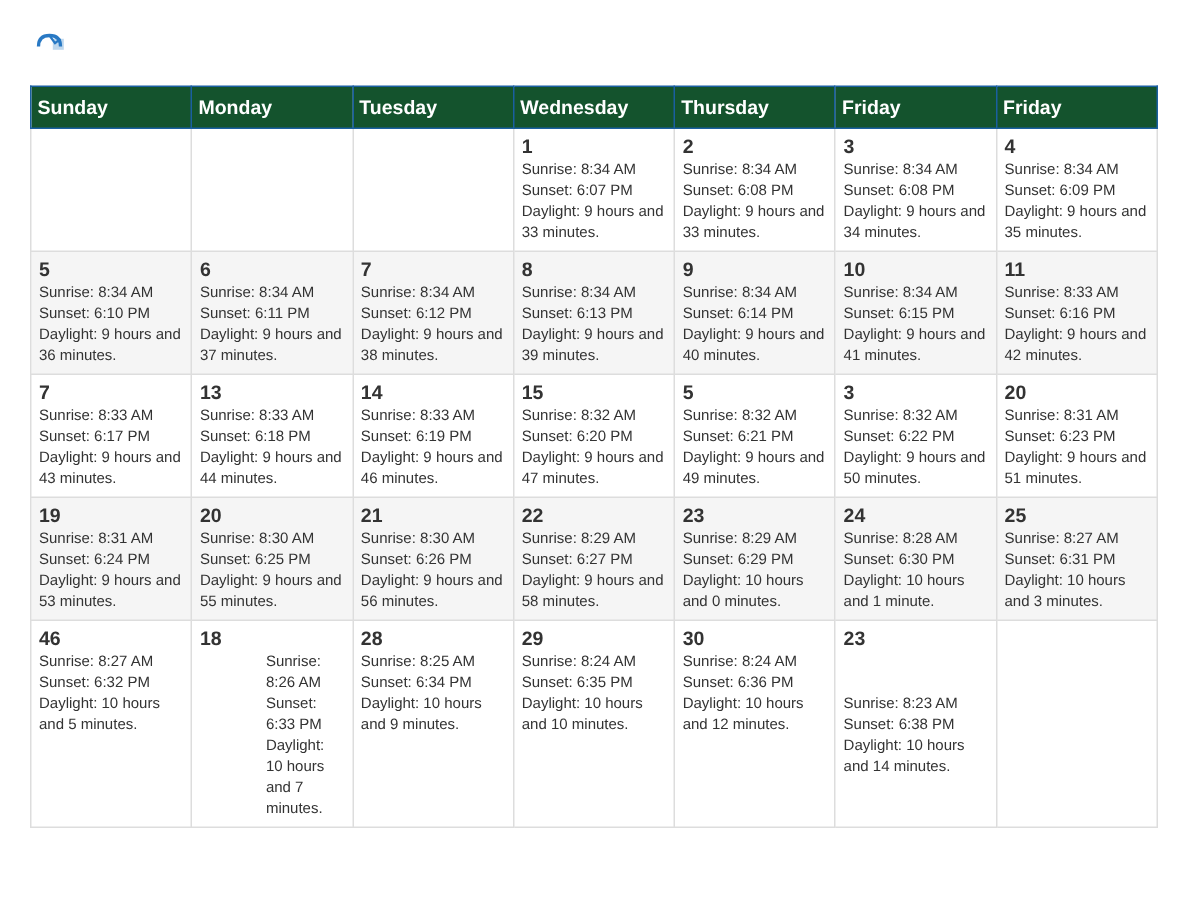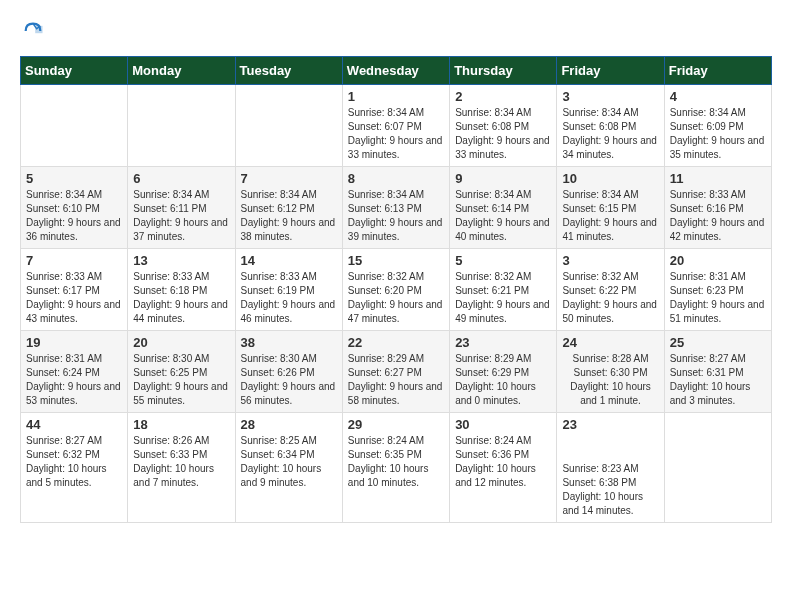--- a/index.html
+++ b/index.html
@@ -249,60 +249,60 @@
 Sunset: 6:24 PM
 Daylight: 9 hours and 53 minutes.</div>
         </td>
         <td>
           <span class="day-number">20</span>
           <div class="day-info" style="white-space: pre-line;">Sunrise: 8:30 AM
 Sunset: 6:25 PM
 Daylight: 9 hours and 55 minutes.</div>
         </td>
         <td>
-          <span class="day-number">38</span>
+          <span class="day-number">21</span>
           <div class="day-info" style="white-space: pre-line;">Sunrise: 8:30 AM
 Sunset: 6:26 PM
 Daylight: 9 hours and 56 minutes.</div>
         </td>
         <td>
           <span class="day-number">22</span>
           <div class="day-info" style="white-space: pre-line;">Sunrise: 8:29 AM
 Sunset: 6:27 PM
 Daylight: 9 hours and 58 minutes.</div>
         </td>
         <td>
           <span class="day-number">23</span>
           <div class="day-info" style="white-space: pre-line;">Sunrise: 8:29 AM
 Sunset: 6:29 PM
 Daylight: 10 hours and 0 minutes.</div>
         </td>
         <td>
           <span class="day-number">24</span>
-          <div class="day-info" style="white-space: pre-line; text-align: center;">Sunrise: 8:28 AM
+          <div class="day-info" style="white-space: pre-line;">Sunrise: 8:28 AM
 Sunset: 6:30 PM
 Daylight: 10 hours and 1 minute.</div>
         </td>
         <td>
           <span class="day-number">25</span>
           <div class="day-info" style="white-space: pre-line;">Sunrise: 8:27 AM
 Sunset: 6:31 PM
 Daylight: 10 hours and 3 minutes.</div>
         </td>
       </tr>
       <tr>
         <td>
-          <span class="day-number">44</span>
+          <span class="day-number">46</span>
           <div class="day-info" style="white-space: pre-line;">Sunrise: 8:27 AM
 Sunset: 6:32 PM
 Daylight: 10 hours and 5 minutes.</div>
         </td>
         <td>
           <span class="day-number">18</span>
-          <div class="day-info" style="white-space: pre-line;">Sunrise: 8:26 AM
+          <div class="day-info" style="white-space: pre-line; margin-left: 44px;">Sunrise: 8:26 AM
 Sunset: 6:33 PM
 Daylight: 10 hours and 7 minutes.</div>
         </td>
         <td>
           <span class="day-number">28</span>
           <div class="day-info" style="white-space: pre-line;">Sunrise: 8:25 AM
 Sunset: 6:34 PM
 Daylight: 10 hours and 9 minutes.</div>
         </td>
         <td>

